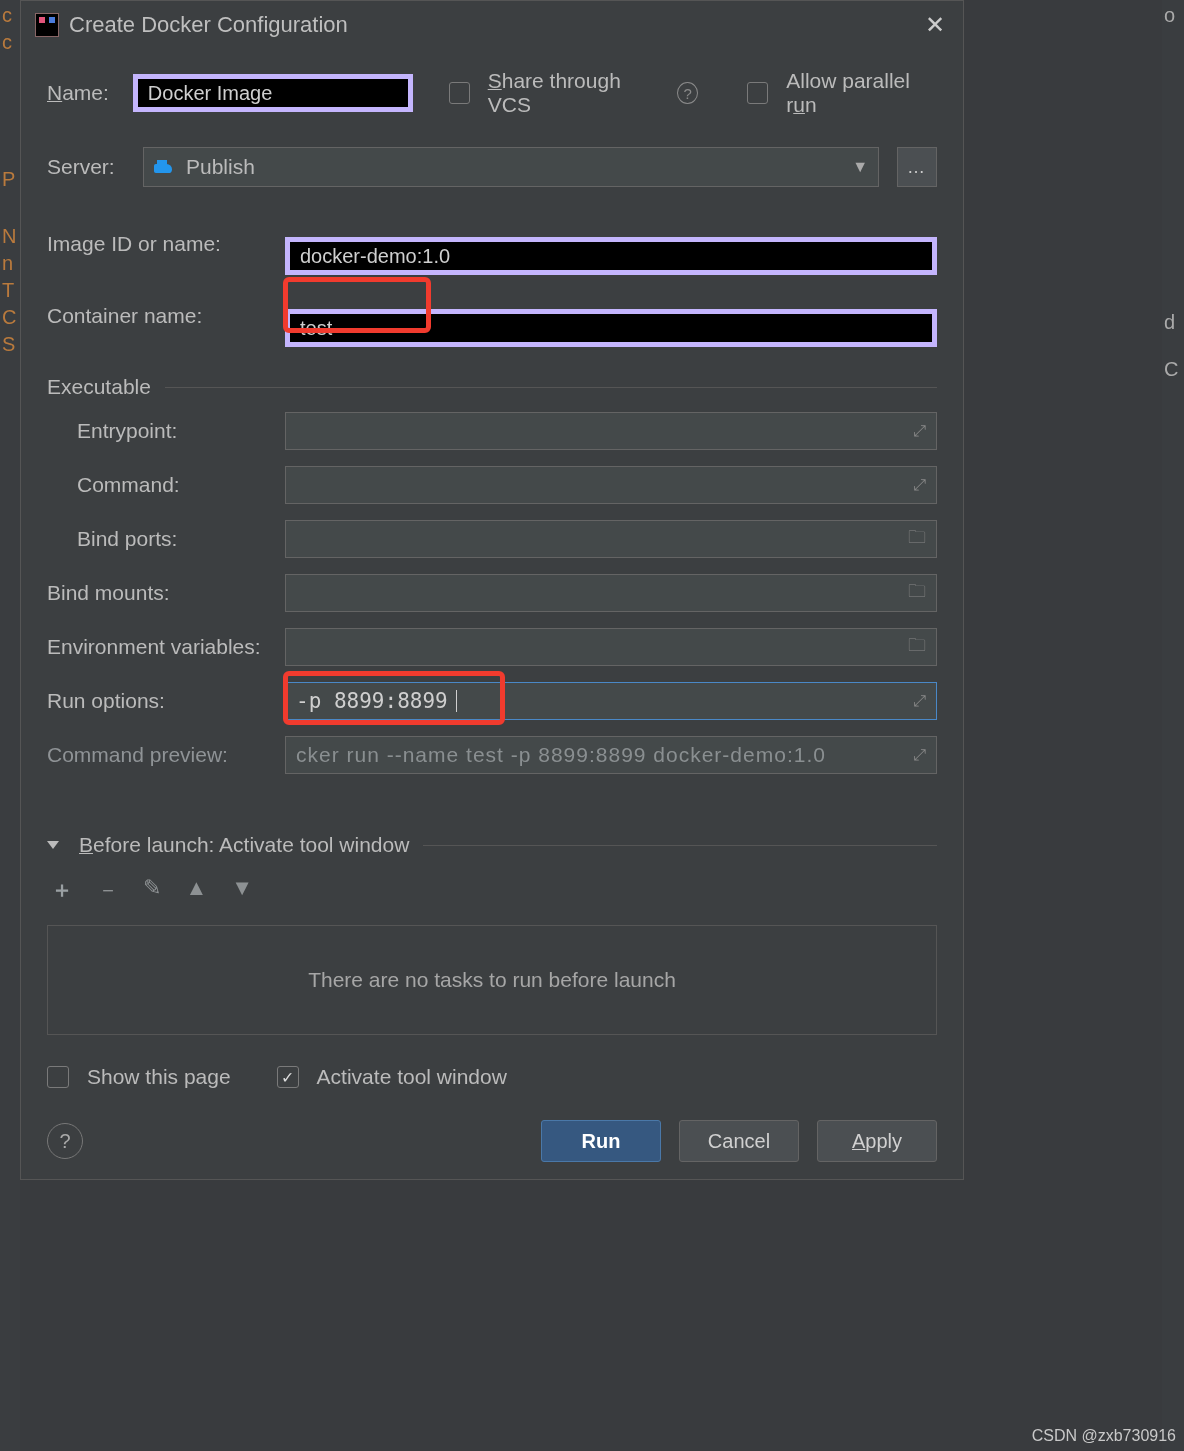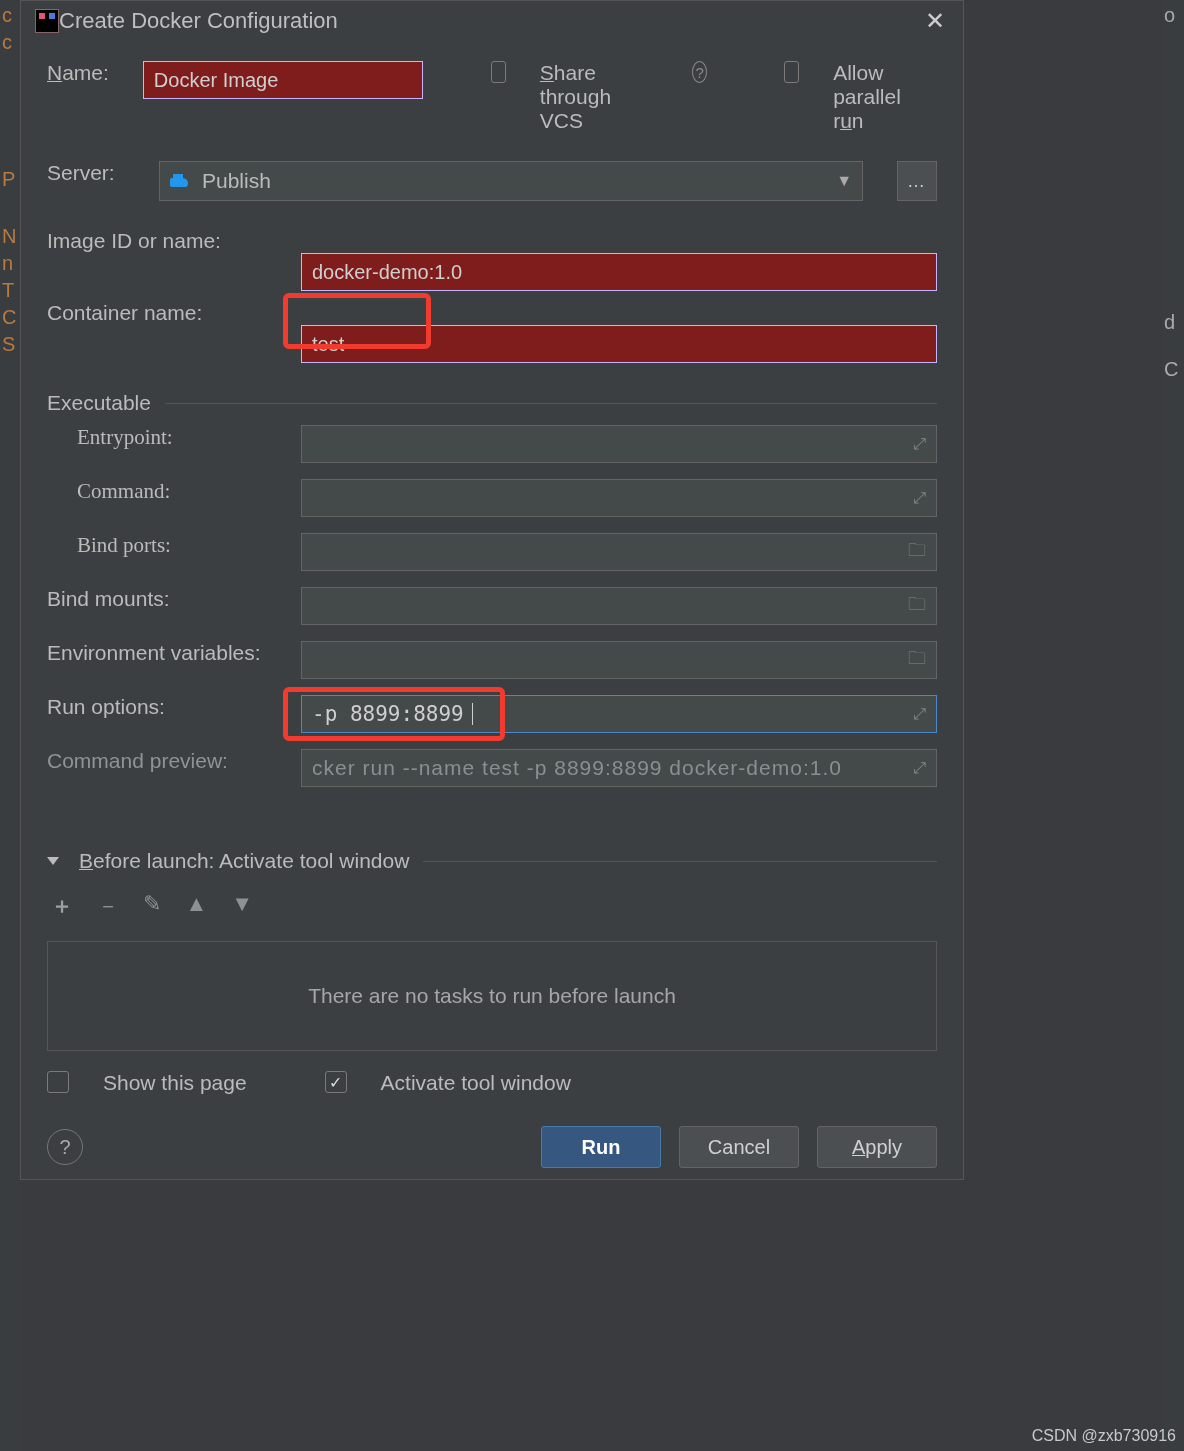--- a/index.html
+++ b/index.html
@@ -28,21 +28,21 @@
   .right-gutter span{display:block;padding:4px 0 0 2px;}
   .dialog {
     position:absolute; left:20px; top:0;
     width: 944px; height: 1180px;
     background:#3c3f41;
     border:1px solid #555;
     display:flex; flex-direction:column;
   }
   .titlebar {
     height:48px; display:flex; align-items:center;
-    padding:0 14px; gap:0;
+    padding:0 14px; gap:10px;
   }
   .titlebar .appicon {
     width:24px;height:24px; background:#000;
     border:1px solid #866; display:inline-block;
     position:relative;
   }
   .appicon::before{
     content:""; position:absolute; left:3px; top:3px;
     width:6px;height:6px;background:#e2557b;
   }
@@ -54,27 +54,27 @@
   .titlebar .spacer { flex:1; }
   .closebtn {
     width:28px;height:28px; color:#ccc; font-size:24px;
     display:flex;align-items:center;justify-content:center;
     cursor:pointer;
   }
   .body {
     flex:1; padding: 14px 26px 0 26px;
     display:flex; flex-direction:column; gap:10px;
   }
-  .row { display:flex; align-items:flex-start; gap:34px; min-height:44px;}
+  .row { display:flex; align-items:center; gap:18px; min-height:44px;}
   .lbl { width:220px; color:#bbbbbb; font-size:21px;}
-  .lbl.indent { padding-left:30px;font-family:Liberation Serif, serif; }
+  .lbl.indent { padding-left:30px; }
   .lbl.small { width:auto; }
   .underline-first { text-decoration: underline; text-decoration-thickness:1px;}
   input.textfield, .textfield {
-    background:#7f1d1d; border:1px solid #c4b5fd;
+    background:#000000; border:5px solid #c4b5fd;
     color:#cfcfcf; height:38px; padding:2px 10px;
     font-size:20px; outline:none;
   }
   .textfield.flex { flex:1;margin-top:24px; }
   .dropdown {
     flex:1; display:flex; align-items:center;
     background:#44494a; border:1px solid #646464;
     height:40px; padding:0 10px; gap:10px;
   }
   .dropdown .chev { margin-left:auto; color:#aaa; font-size:16px;}

